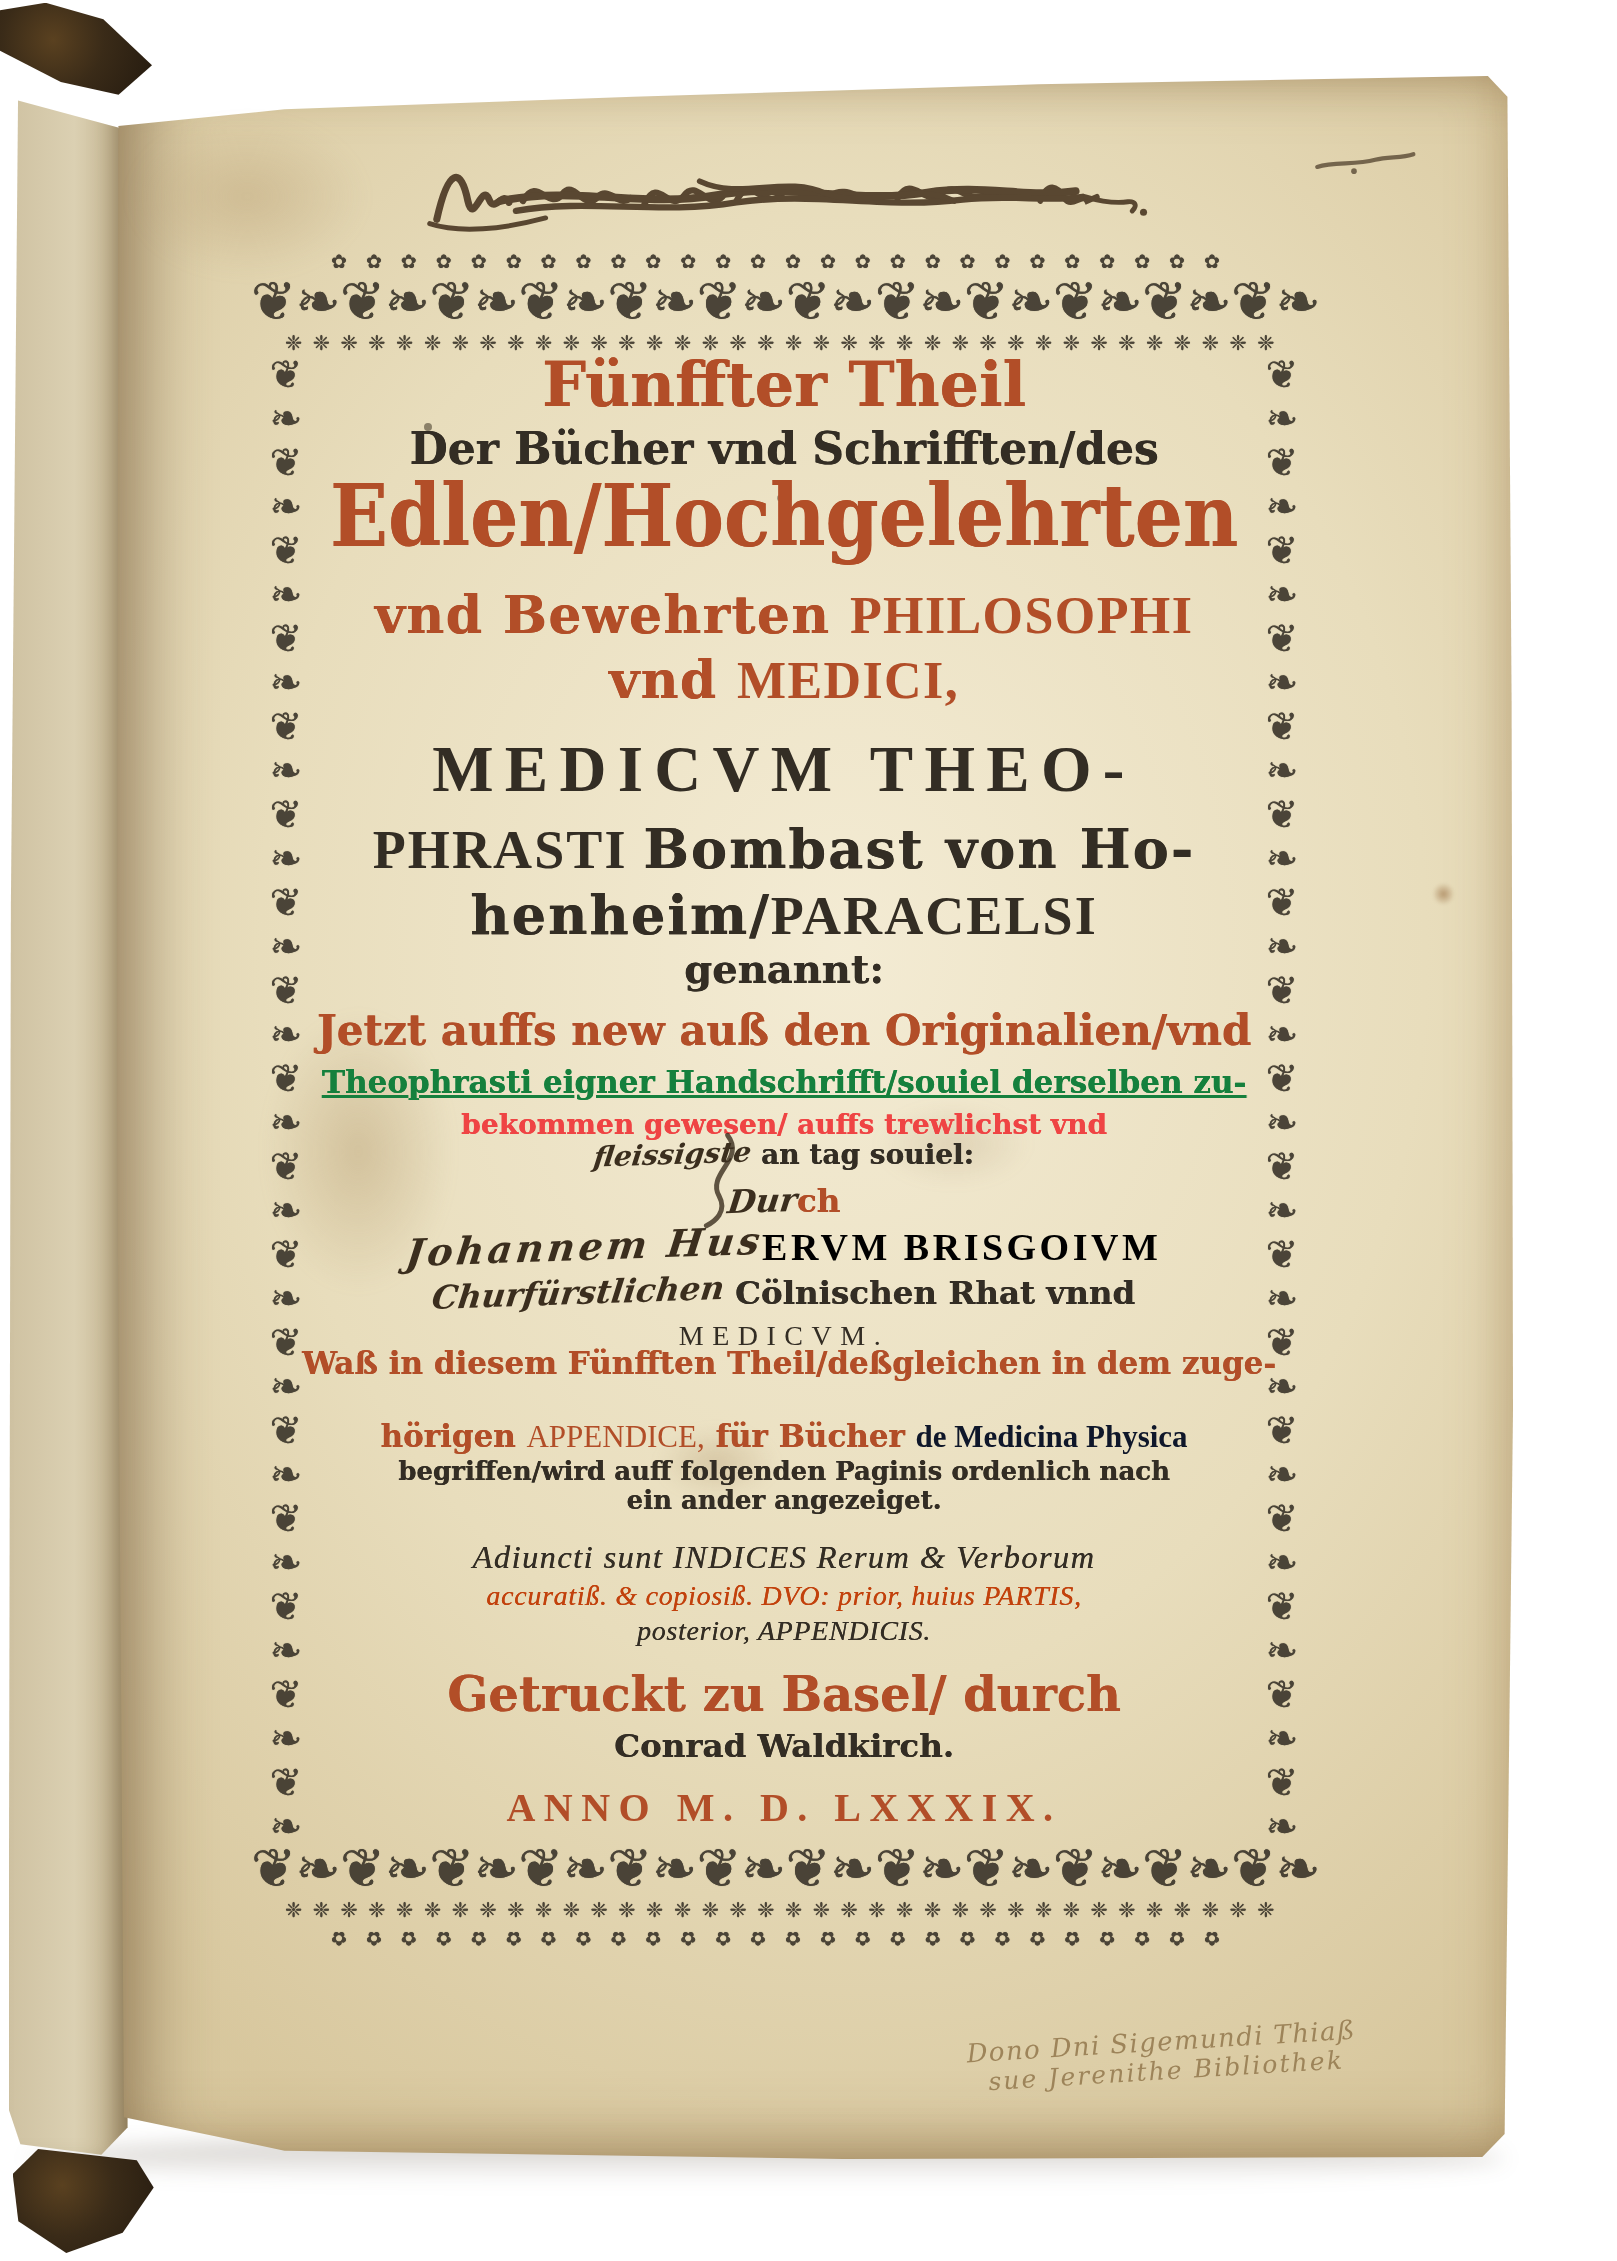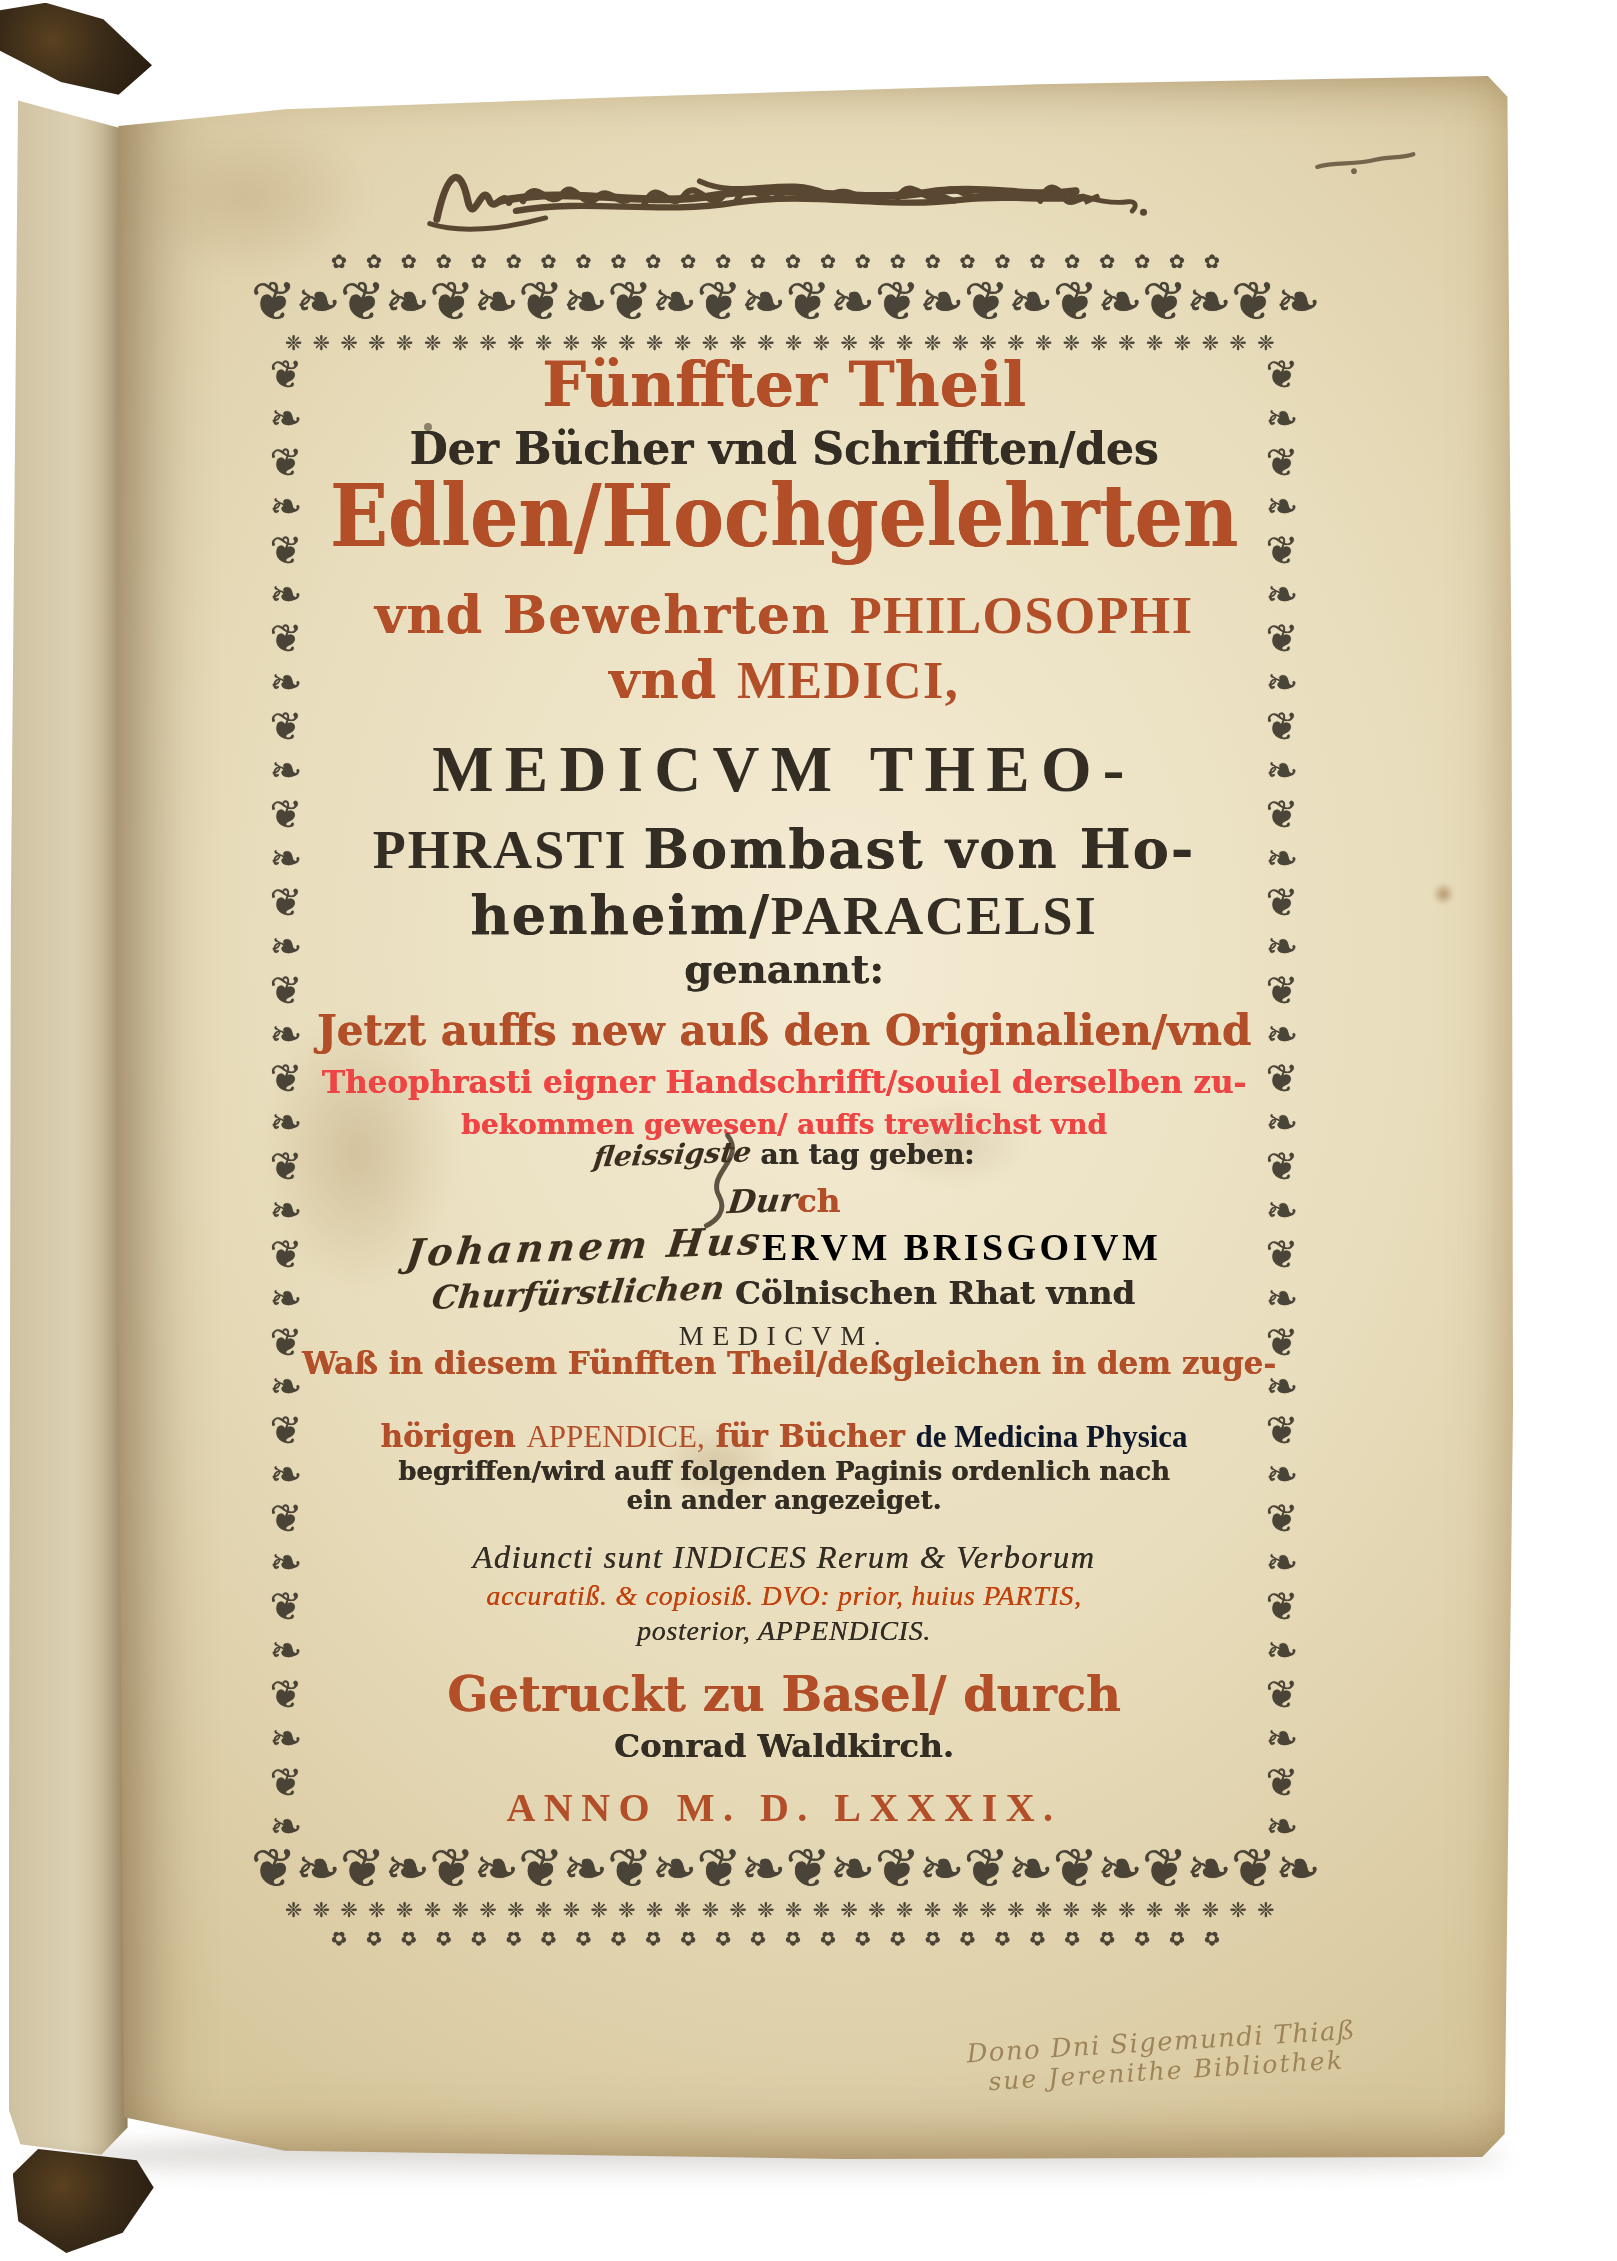--- a/index.html
+++ b/index.html
@@ -182,23 +182,23 @@
       <div class="line" style="top: 348px; font-size: 62px;"><span class="blackletter" style="color: rgb(178, 78, 40);">Fünffter Theil</span></div>
       <div class="line" style="top: 423px; font-size: 44px;"><span class="blackletter" style="color: rgb(51, 45, 36);">Der Bücher vnd Schrifften/des</span></div>
       <div class="line" style="top: 466px; font-size: 76px; transform: scaleY(1.12); transform-origin: center top;"><span class="blackletter" style="color: rgb(178, 78, 40);">Edlen/Hochgelehrten</span></div>
       <div class="line" style="top: 584px; font-size: 52px; letter-spacing: 1.4px;"><span class="blackletter" style="color: rgb(178, 78, 40); margin-top: 44px;">vnd Bewehrten </span><span class="roman-caps" style="color: rgb(178, 78, 40);">PHILOSOPHI</span></div>
       <div class="line" style="top: 649px; font-size: 52px; letter-spacing: 1.4px;"><span class="blackletter" style="color: rgb(178, 78, 40);">vnd </span><span class="roman-caps" style="color: rgb(178, 78, 40);">MEDICI,</span></div>
       <div class="line" style="top: 731px; font-size: 65px; letter-spacing: 11.3px;"><span class="roman-caps" style="color: rgb(51, 45, 36);">MEDICVM THEO-</span></div>
       <div class="line" style="top: 817px; font-size: 54px; letter-spacing: 2.1px;"><span class="roman-caps" style="color: rgb(51, 45, 36);">PHRASTI </span><span class="blackletter" style="color: rgb(51, 45, 36);">Bombast von Ho-</span></div>
       <div class="line" style="top: 883px; font-size: 54px; letter-spacing: 2.1px;"><span class="blackletter" style="color: rgb(51, 45, 36);">henheim/</span><span class="roman-caps" style="color: rgb(51, 45, 36);">PARACELSI</span></div>
       <div class="line" style="top: 945px; font-size: 40px;"><span class="blackletter" style="color: rgb(51, 45, 36);">genannt:</span></div>
       <div class="line" style="top: 1006px; font-size: 42px;"><span class="blackletter" style="color: rgb(178, 78, 40);">Jetzt auffs new auß den Originalien/vnd</span></div>
-      <div class="line" style="top: 1064px; font-size: 31px;"><span class="blackletter" style="color: #ef4444;">Theophrasti eigner Handschrifft/souiel derselben zu-</span></div>
+      <div class="line" style="top: 1064px; font-size: 31px;"><span class="blackletter" style="color: #15803d; text-decoration: underline;">Theophrasti eigner Handschrifft/souiel derselben zu-</span></div>
       <div class="line" style="top: 1108px; font-size: 28px;"><span class="blackletter" style="color: #ef4444;">bekommen gewesen/ auffs trewlichst vnd</span></div>
-      <div class="line" style="top: 1138px; font-size: 28px;"><span class="hand">fleissigste</span><span class="blackletter" style="color: rgb(51, 45, 36);"> an tag geben:</span></div>
+      <div class="line" style="top: 1138px; font-size: 28px;"><span class="hand">fleissigste</span><span class="blackletter" style="color: rgb(51, 45, 36);"> an tag souiel:</span></div>
       <div class="line" style="top: 1181px; font-size: 32.5px;"><span class="hand">Dur</span><span class="blackletter" style="color: rgb(178, 78, 40);">ch</span></div>
       <div class="line" style="top: 1224px; font-size: 38px; letter-spacing: 3.5px;"><span class="hand">Johannem Hus</span><span class="roman-caps" style="color: #000000; margin-top: 28px;">ERVM BRISGOIVM</span></div>
       <div class="line" style="top: 1273px; font-size: 32.5px;"><span class="hand">Churfürstlichen</span><span class="blackletter" style="color: rgb(51, 45, 36);"> Cölnischen Rhat vnnd</span></div>
       <div class="line" style="top: 1319px; font-size: 28px; letter-spacing: 8.5px;"><span class="roman" style="color: rgb(51, 45, 36);">MEDICVM.</span></div>
       <div class="line" style="top: 1345px; font-size: 31px;"><span class="blackletter" style="color: rgb(178, 78, 40);">Waß in diesem Fünfften Theil/deßgleichen in dem zuge-</span></div>
       <div class="line" style="top: 1418px; font-size: 31px;"><span class="blackletter" style="color: rgb(178, 78, 40);">hörigen </span><span class="roman" style="color: rgb(178, 78, 40);">APPENDICE,</span><span class="blackletter" style="color: rgb(178, 78, 40);"> für Bücher </span><span class="roman" style="color: #0f172a; font-weight: bold;">de Medicina Physica</span></div>
       <div class="line" style="top: 1456px; font-size: 26px;"><span class="blackletter" style="color: rgb(51, 45, 36);">begriffen/wird auff folgenden Paginis ordenlich nach</span></div>
       <div class="line" style="top: 1485px; font-size: 26px;"><span class="blackletter" style="color: rgb(51, 45, 36);">ein ander angezeiget.</span></div>
       <div class="line" style="top: 1538px; font-size: 32.5px; letter-spacing: 1.4px;"><span class="italic" style="color: rgb(51, 45, 36);">Adiuncti sunt INDICES Rerum &amp; Verborum</span></div>
       <div class="line" style="top: 1579px; font-size: 28px; letter-spacing: 0.7px;"><span class="italic" style="color: #c2410c;">accuratiß. &amp; copiosiß. DVO: prior, huius PARTIS,</span></div>

